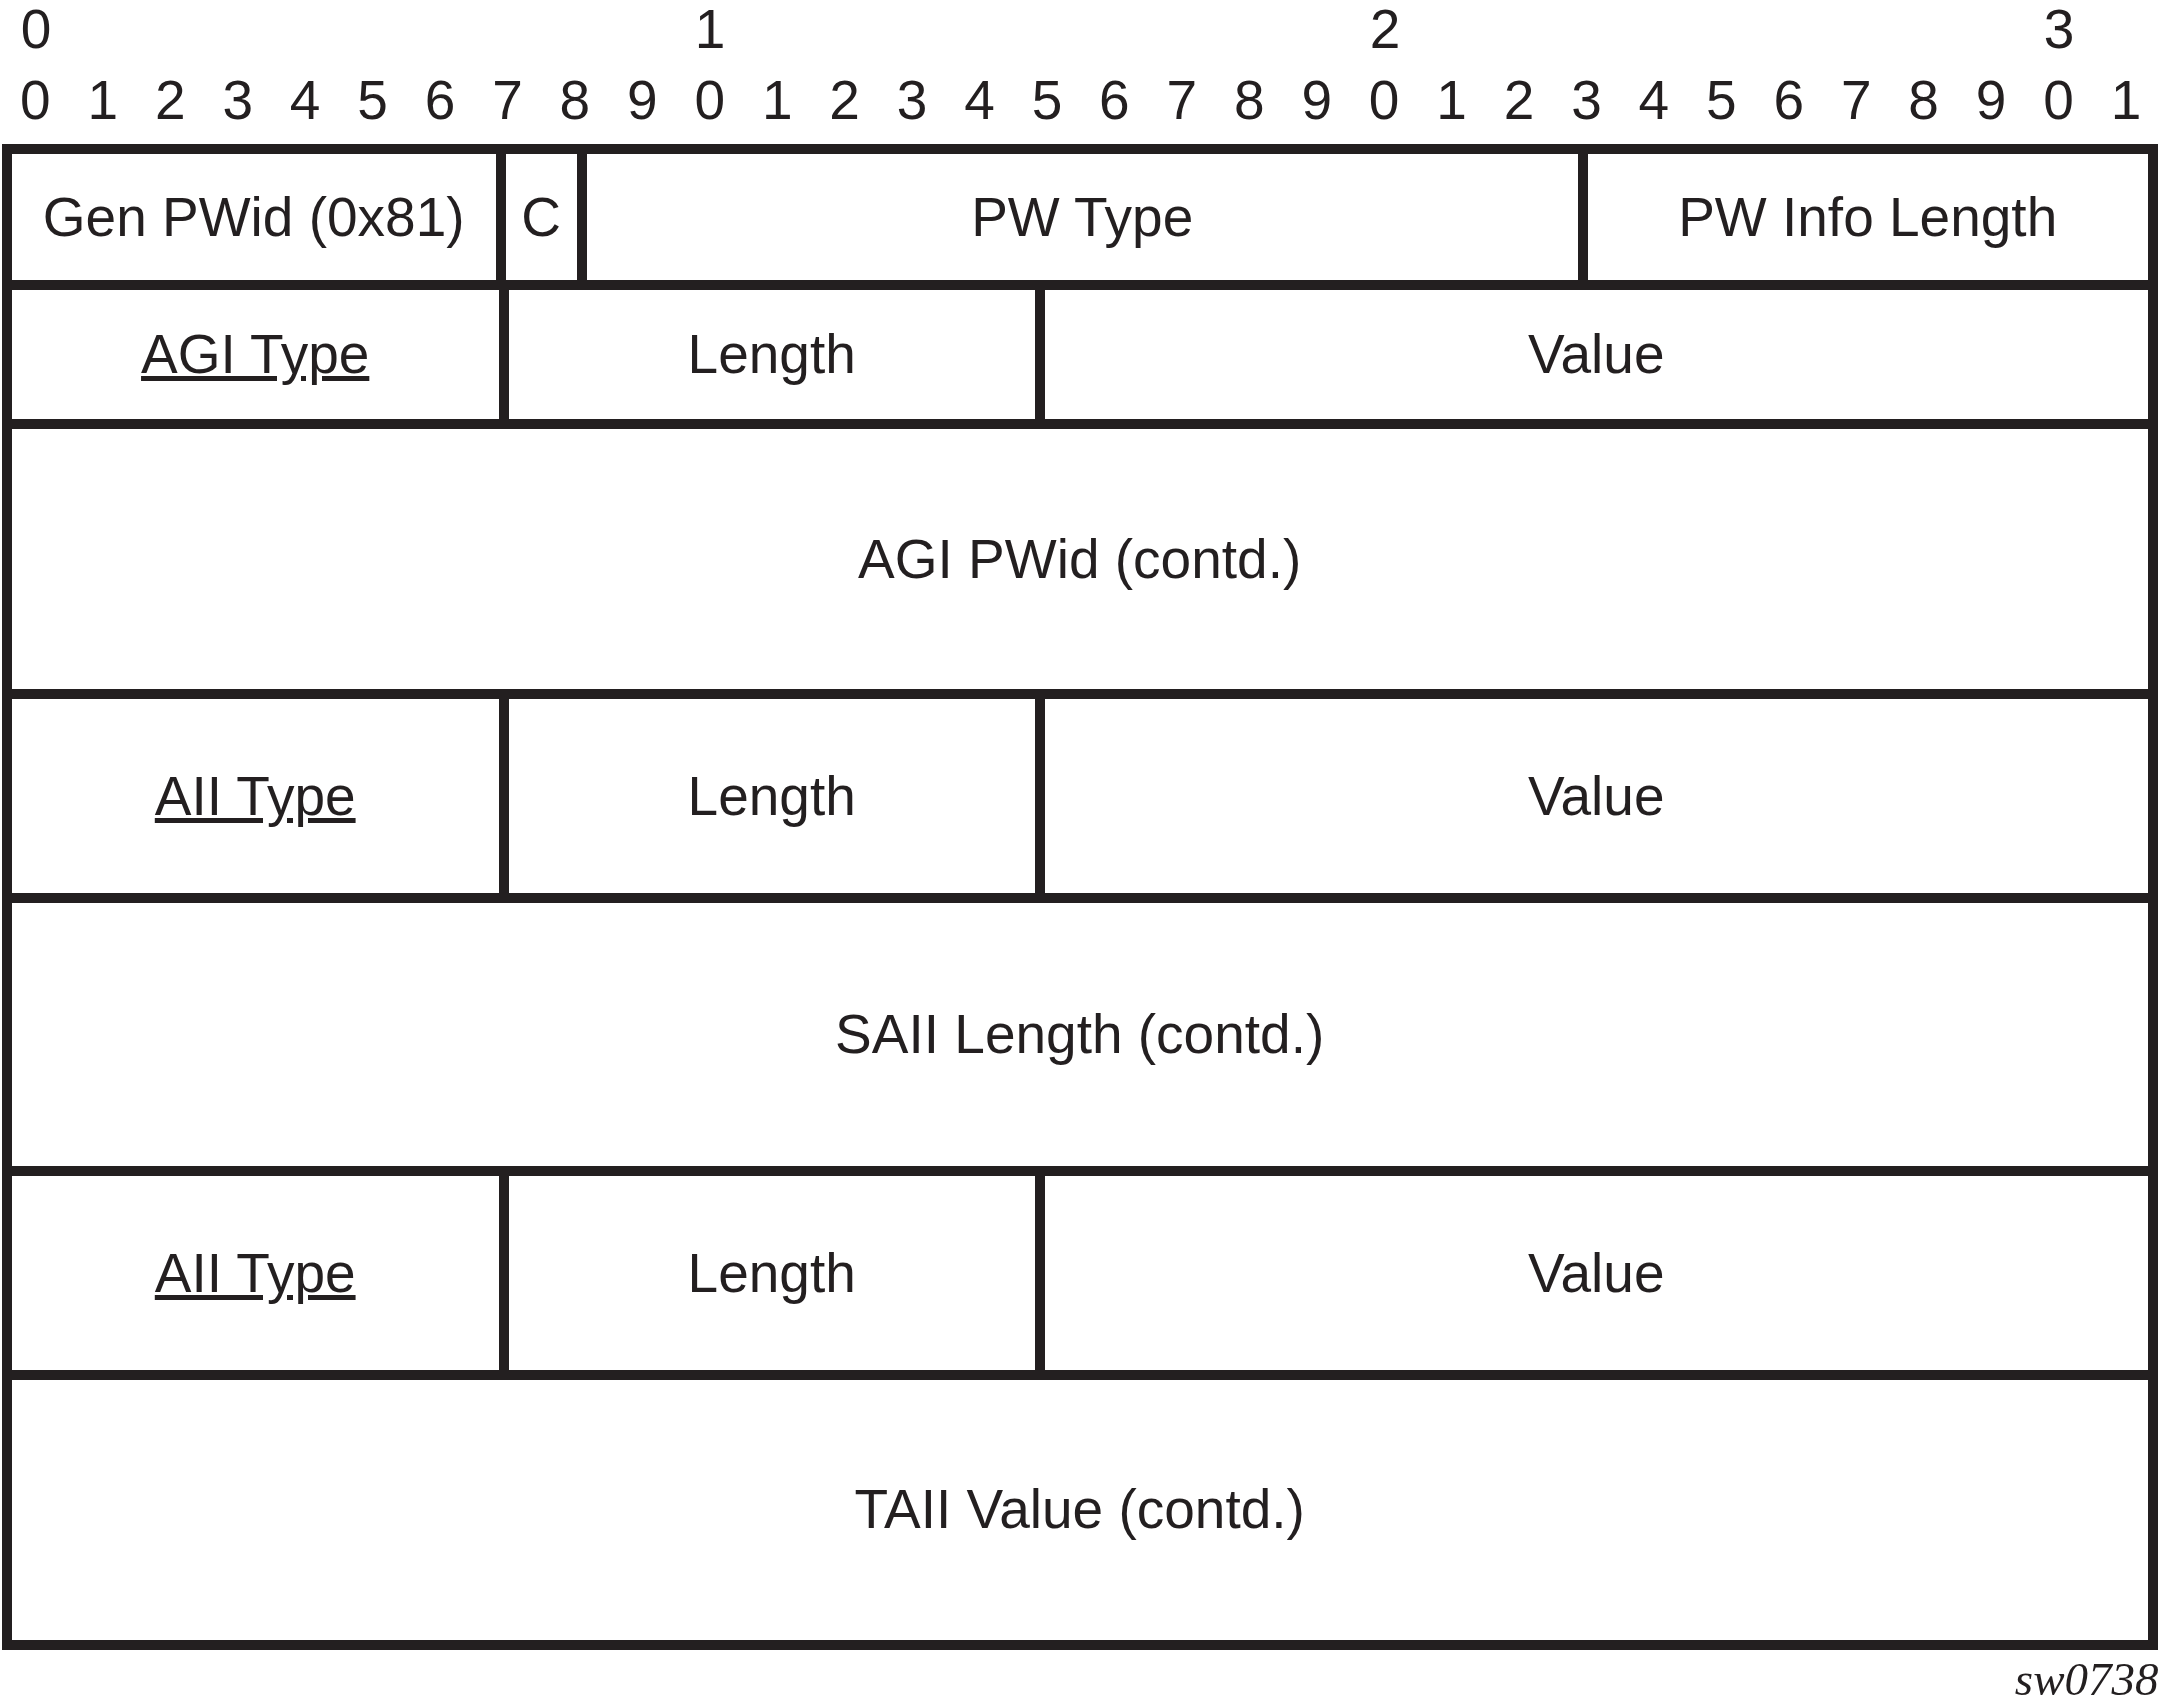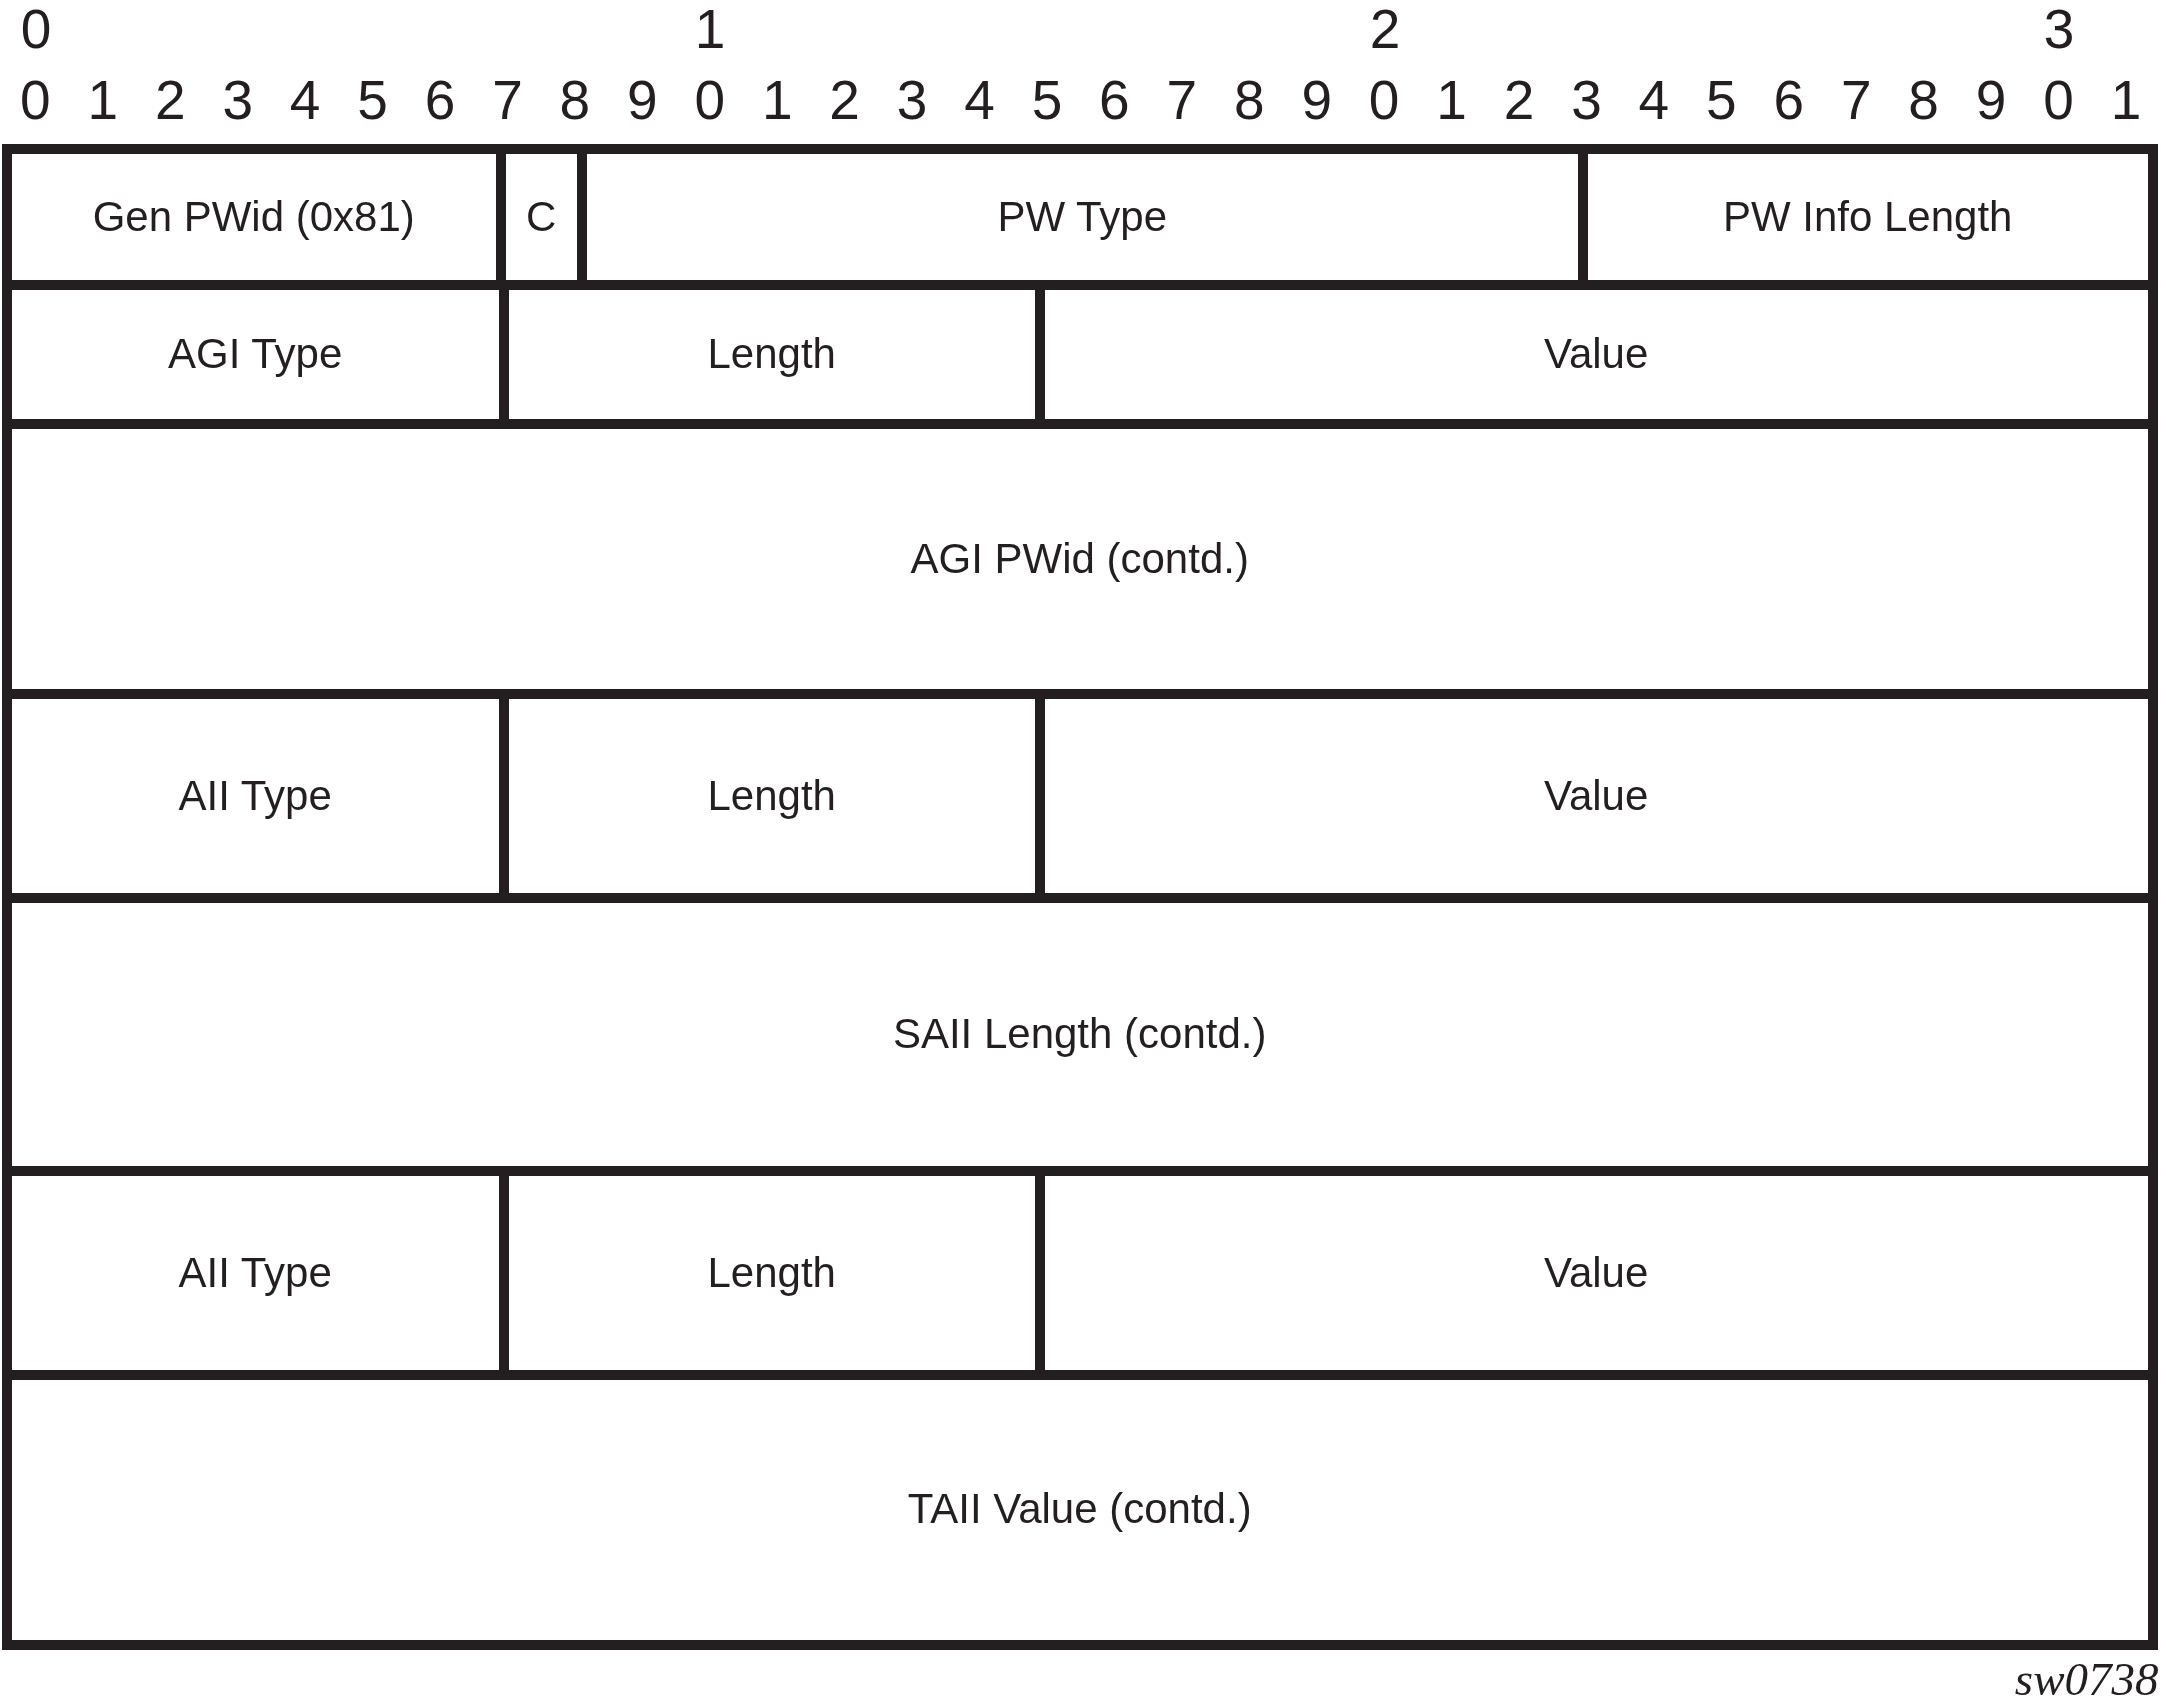--- a/index.html
+++ b/index.html
@@ -42,31 +42,31 @@
   .row {
     display: flex;
     box-sizing: border-box;
     border-bottom: 10px solid #231f20;
   }
   .row:last-child { border-bottom: none; }
   .cell {
     box-sizing: border-box;
     border-right: 10px solid #231f20;
     display: flex; align-items: center; justify-content: center;
-    font-size: 42px; line-height: 1.1;
+    font-size: 55px; line-height: 1.1;
     white-space: nowrap;
   }
   .cell:last-child { border-right: none; }
 
   .r1 { height: 136px; } .r2 { height: 139px; } .r3 { height: 270px; }
   .r4 { height: 204px; } .r5 { height: 273px; } .r6 { height: 204px; }
   .r7 { height: 258px; }
 
   .c11 { width: 494px; } .c12 { width: 81px; } .c13 { width: 1001px; } .c14 { width: 560px; }
-  .c31 { width: 497px; } .c32 { width: 536px; } .c33 { width: 1103px; text-align: right; }
+  .c31 { width: 497px; text-decoration: underline; } .c32 { width: 536px; } .c33 { width: 1103px; text-align: right; }
   .full { width: 2136px; }
 
   
   .figure-id {
     position: absolute; right: 2.5px; top: 1656px;
     font-family: "Liberation Serif", "DejaVu Serif", serif;
     font-style: italic;
     font-size: 47px; line-height: 47px;
     white-space: nowrap;
   }

